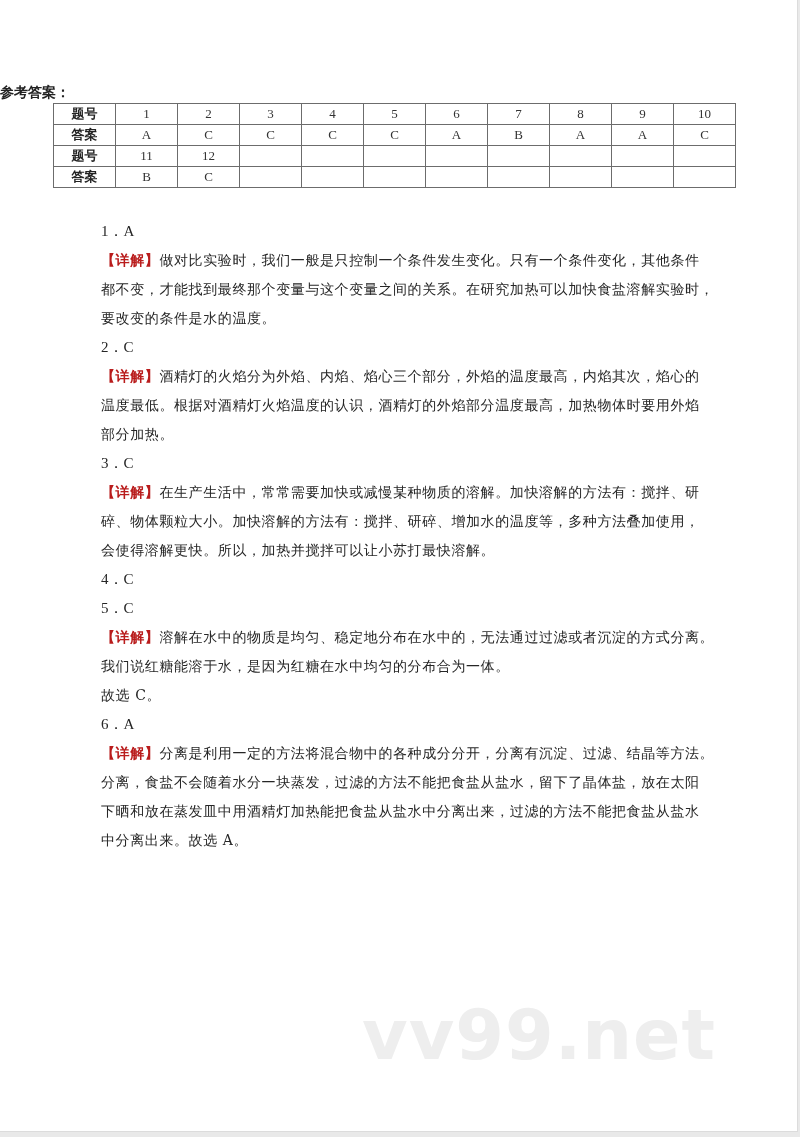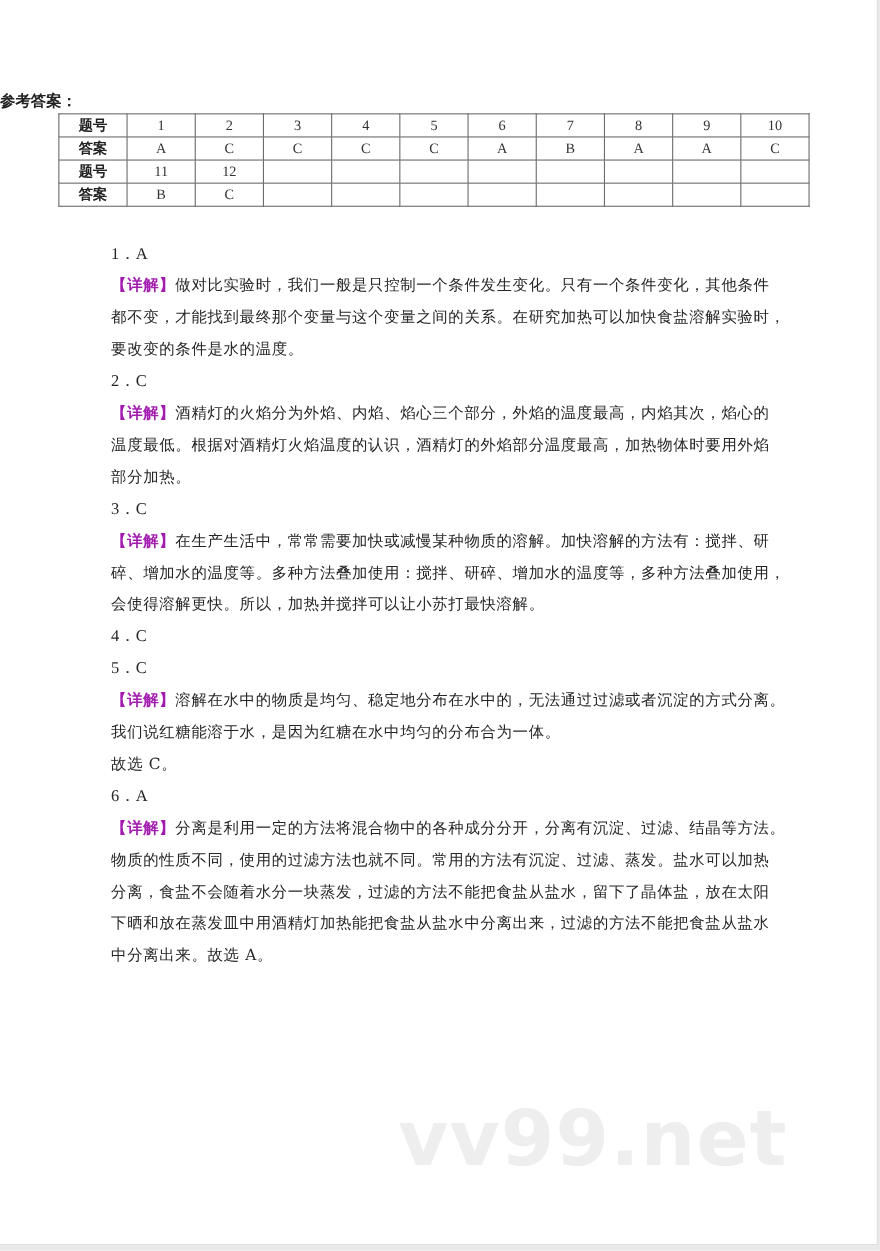--- a/index.html
+++ b/index.html
@@ -84,21 +84,21 @@
     }
     .q-head {
       font-family: "Liberation Serif", "DejaVu Serif", serif;
       font-size: 15px;
     }
     .detail {
       letter-spacing: 0.6px;
     }
     .detail-tag {
       font-weight: bold;
-      color: #a21caf;
+      color: #b91c1c;
     }
     .line {
       white-space: nowrap;
       margin-left: 40px;
     }
   </style>
 </head>
 <body>
 
 <div class="page">
@@ -179,21 +179,21 @@
         <div class="line"><span class="detail-tag">【详解】</span><span>酒精灯的火焰分为外焰、内焰、焰心三个部分，外焰的温度最高，内焰其次，焰心的</span></div>
         <div class="line">温度最低。根据对酒精灯火焰温度的认识，酒精灯的外焰部分温度最高，加热物体时要用外焰</div>
         <div class="line">部分加热。</div>
       </div>
     </div>
 
     <div class="q">
       <div class="line q-head">3．C</div>
       <div class="detail">
         <div class="line"><span class="detail-tag">【详解】</span><span>在生产生活中，常常需要加快或减慢某种物质的溶解。加快溶解的方法有：搅拌、研</span></div>
-        <div class="line">碎、增加水的温度等。多种方法叠加使用：搅拌、研碎、增加水的温度等，多种方法叠加使用，</div>
+        <div class="line">碎、物体颗粒大小。加快溶解的方法有：搅拌、研碎、增加水的温度等，多种方法叠加使用，</div>
         <div class="line">会使得溶解更快。所以，加热并搅拌可以让小苏打最快溶解。</div>
       </div>
     </div>
 
     <div class="q">
       <div class="line q-head">4．C</div>
     </div>
 
     <div class="q">
       <div class="line q-head">5．C</div>
@@ -201,21 +201,20 @@
         <div class="line"><span class="detail-tag">【详解】</span><span>溶解在水中的物质是均匀、稳定地分布在水中的，无法通过过滤或者沉淀的方式分离。</span></div>
         <div class="line">我们说红糖能溶于水，是因为红糖在水中均匀的分布合为一体。</div>
         <div class="line">故选 C。</div>
       </div>
     </div>
 
     <div class="q">
       <div class="line q-head">6．A</div>
       <div class="detail">
         <div class="line"><span class="detail-tag">【详解】</span><span>分离是利用一定的方法将混合物中的各种成分分开，分离有沉淀、过滤、结晶等方法。</span></div>
-        <div class="line">物质的性质不同，使用的过滤方法也就不同。常用的方法有沉淀、过滤、蒸发。盐水可以加热</div>
         <div class="line">分离，食盐不会随着水分一块蒸发，过滤的方法不能把食盐从盐水，留下了晶体盐，放在太阳</div>
         <div class="line">下晒和放在蒸发皿中用酒精灯加热能把食盐从盐水中分离出来，过滤的方法不能把食盐从盐水</div>
         <div class="line">中分离出来。故选 A。</div>
       </div>
     </div>
 
   </div>
 
   <div class="watermark">vv99.net</div>
 

